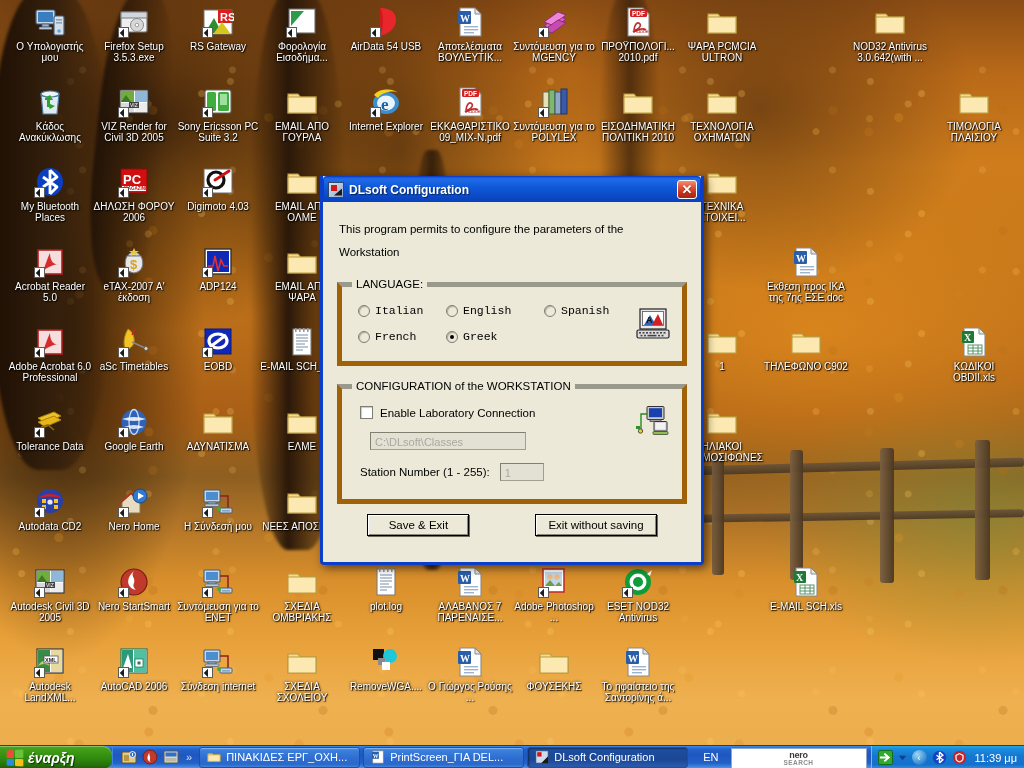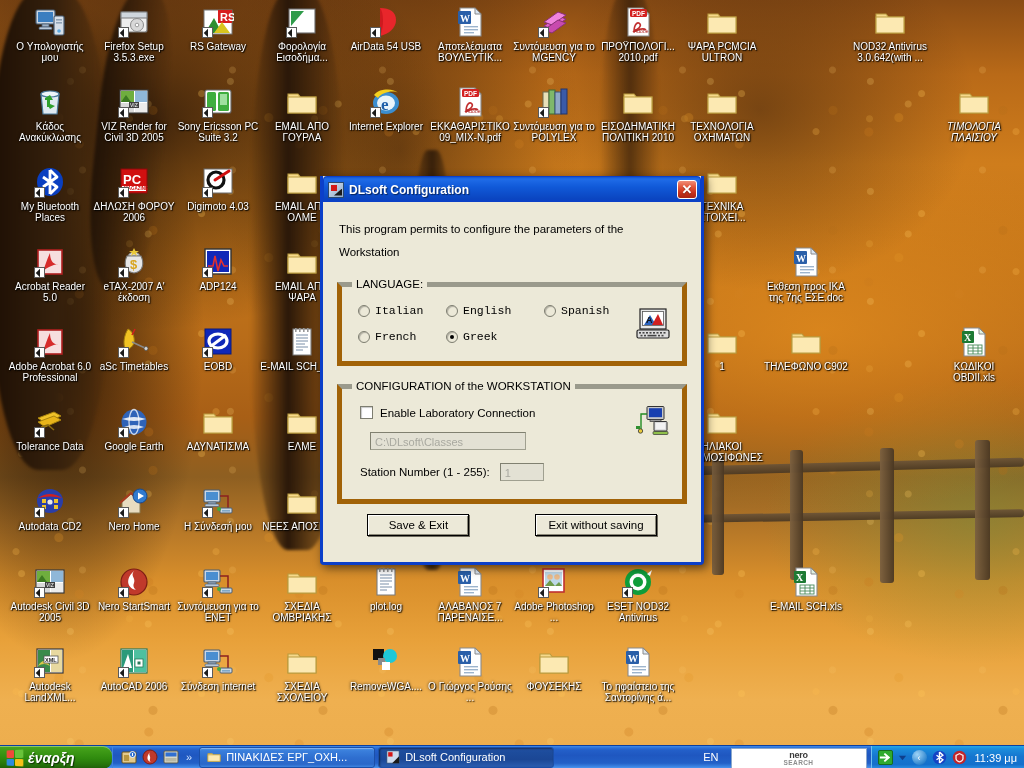--- a/index.html
+++ b/index.html
@@ -567,21 +567,21 @@
       </div>
       <div class="icon-cell" style="left: 680px; top: 86px;">
         <div class="icon-img">
           <svg class="ico" viewBox="0 0 32 32">
         <path d="M2 8 H12 L14.5 11 H30 V27 H2 Z" fill="#f6d98b" stroke="#b99b3e" stroke-width="1.1"></path>
         <path d="M2 11 H30 V27 H2 Z" fill="#fce9b2" stroke="#b99b3e" stroke-width="1.1"></path>
           </svg>
         </div>
         <div class="icon-label">ΤΕΧΝΟΛΟΓΙΑ ΟΧΗΜΑΤΩΝ</div>
       </div>
-      <div class="icon-cell" style="left: 932px; top: 86px; font-style: italic;">
+      <div class="icon-cell" style="left: 932px; top: 86px;">
         <div class="icon-img">
           <svg class="ico" viewBox="0 0 32 32">
         <path d="M2 8 H12 L14.5 11 H30 V27 H2 Z" fill="#f6d98b" stroke="#b99b3e" stroke-width="1.1"></path>
         <path d="M2 11 H30 V27 H2 Z" fill="#fce9b2" stroke="#b99b3e" stroke-width="1.1"></path>
           </svg>
         </div>
         <div class="icon-label">ΤΙΜΟΛΟΓΙΑ ΠΛΑΙΣΙΟΥ</div>
       </div>
       <div class="icon-cell" style="left: 8px; top: 166px;">
         <div class="icon-img">
@@ -1263,20 +1263,28 @@
   </div>
 
   <div id="tasks">
       <div class="task-btn" style="flex: 0 1 176px;">
         <span class="tb-icon"><svg viewBox="0 0 16 16" width="14" height="14">
       <path d="M1 4 H6 L7.2 5.5 H15 V13 H1 Z" fill="#f6d98b" stroke="#b99b3e" stroke-width=".8"></path>
       <path d="M1 5.5 H15 V13 H1 Z" fill="#fce9b2" stroke="#b99b3e" stroke-width=".8"></path>
           </svg></span>
         <span class="tb-label">ΠΙΝΑΚΙΔΕΣ ΕΡΓ_ΟΧΗ...</span>
       </div>
+      <div class="task-btn" style="flex: 0 1 176px;">
+        <span class="tb-icon"><svg viewBox="0 0 16 16" width="14" height="14">
+      <rect x="2" y="1" width="12" height="14" fill="#fff" stroke="#888" stroke-width=".8"></rect>
+      <rect x="1" y="2" width="8" height="8" fill="#2a5fa8"></rect>
+      <text x="2" y="8.6" font-size="6.5" font-weight="bold" fill="#fff" font-family="Liberation Serif, serif">W</text>
+          </svg></span>
+        <span class="tb-label">PrintScreen_ΓΙΑ DEL...</span>
+      </div>
       <div class="task-btn active" style="flex: 0 1 176px;">
         <span class="tb-icon"><svg viewBox="0 0 16 16" width="14" height="14">
       <rect x="1" y="1" width="14" height="14" fill="#cfdcee" stroke="#2a4a70" stroke-width=".8"></rect>
       <rect x="2.5" y="2.5" width="5" height="5" fill="#d41818"></rect>
       <path d="M15 15 L7 15 L15 7 Z" fill="#1a1a1a"></path>
           </svg></span>
         <span class="tb-label">DLsoft Configuration</span>
       </div>
     </div>
 

